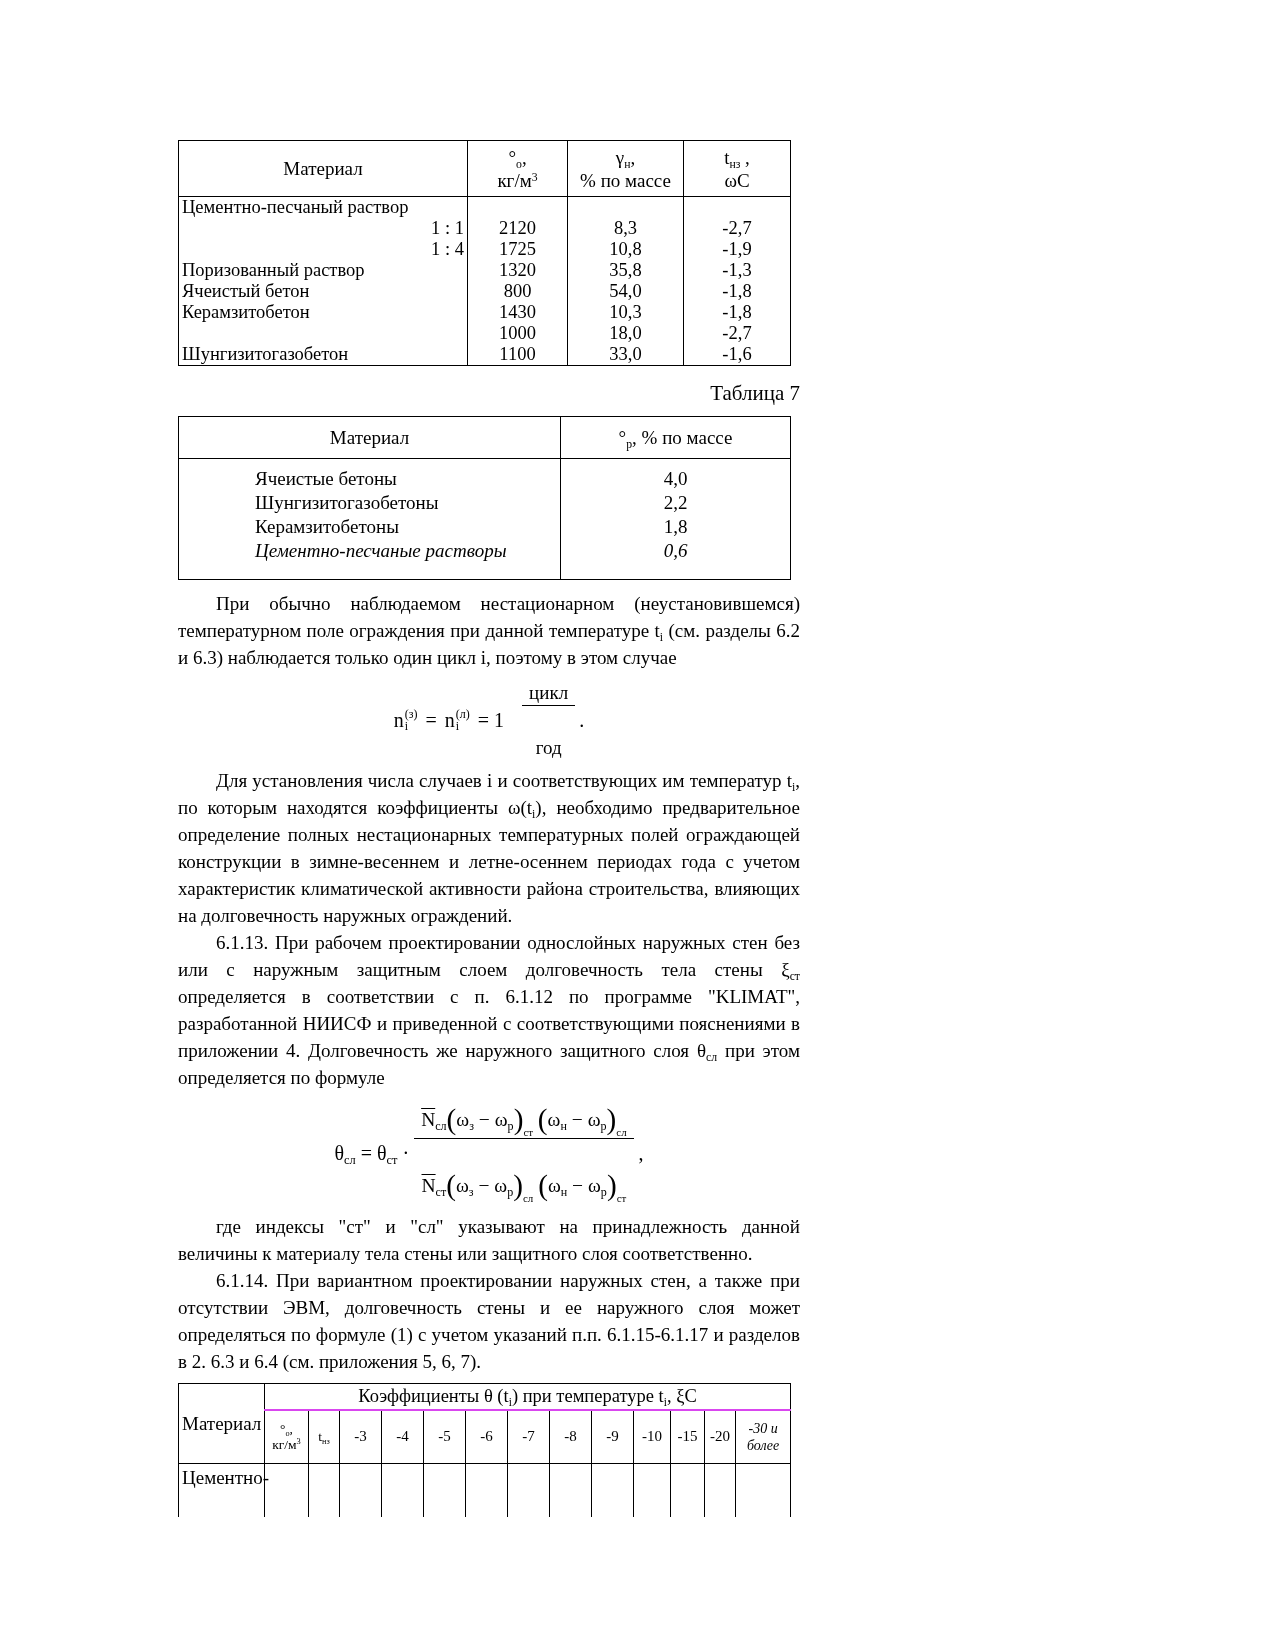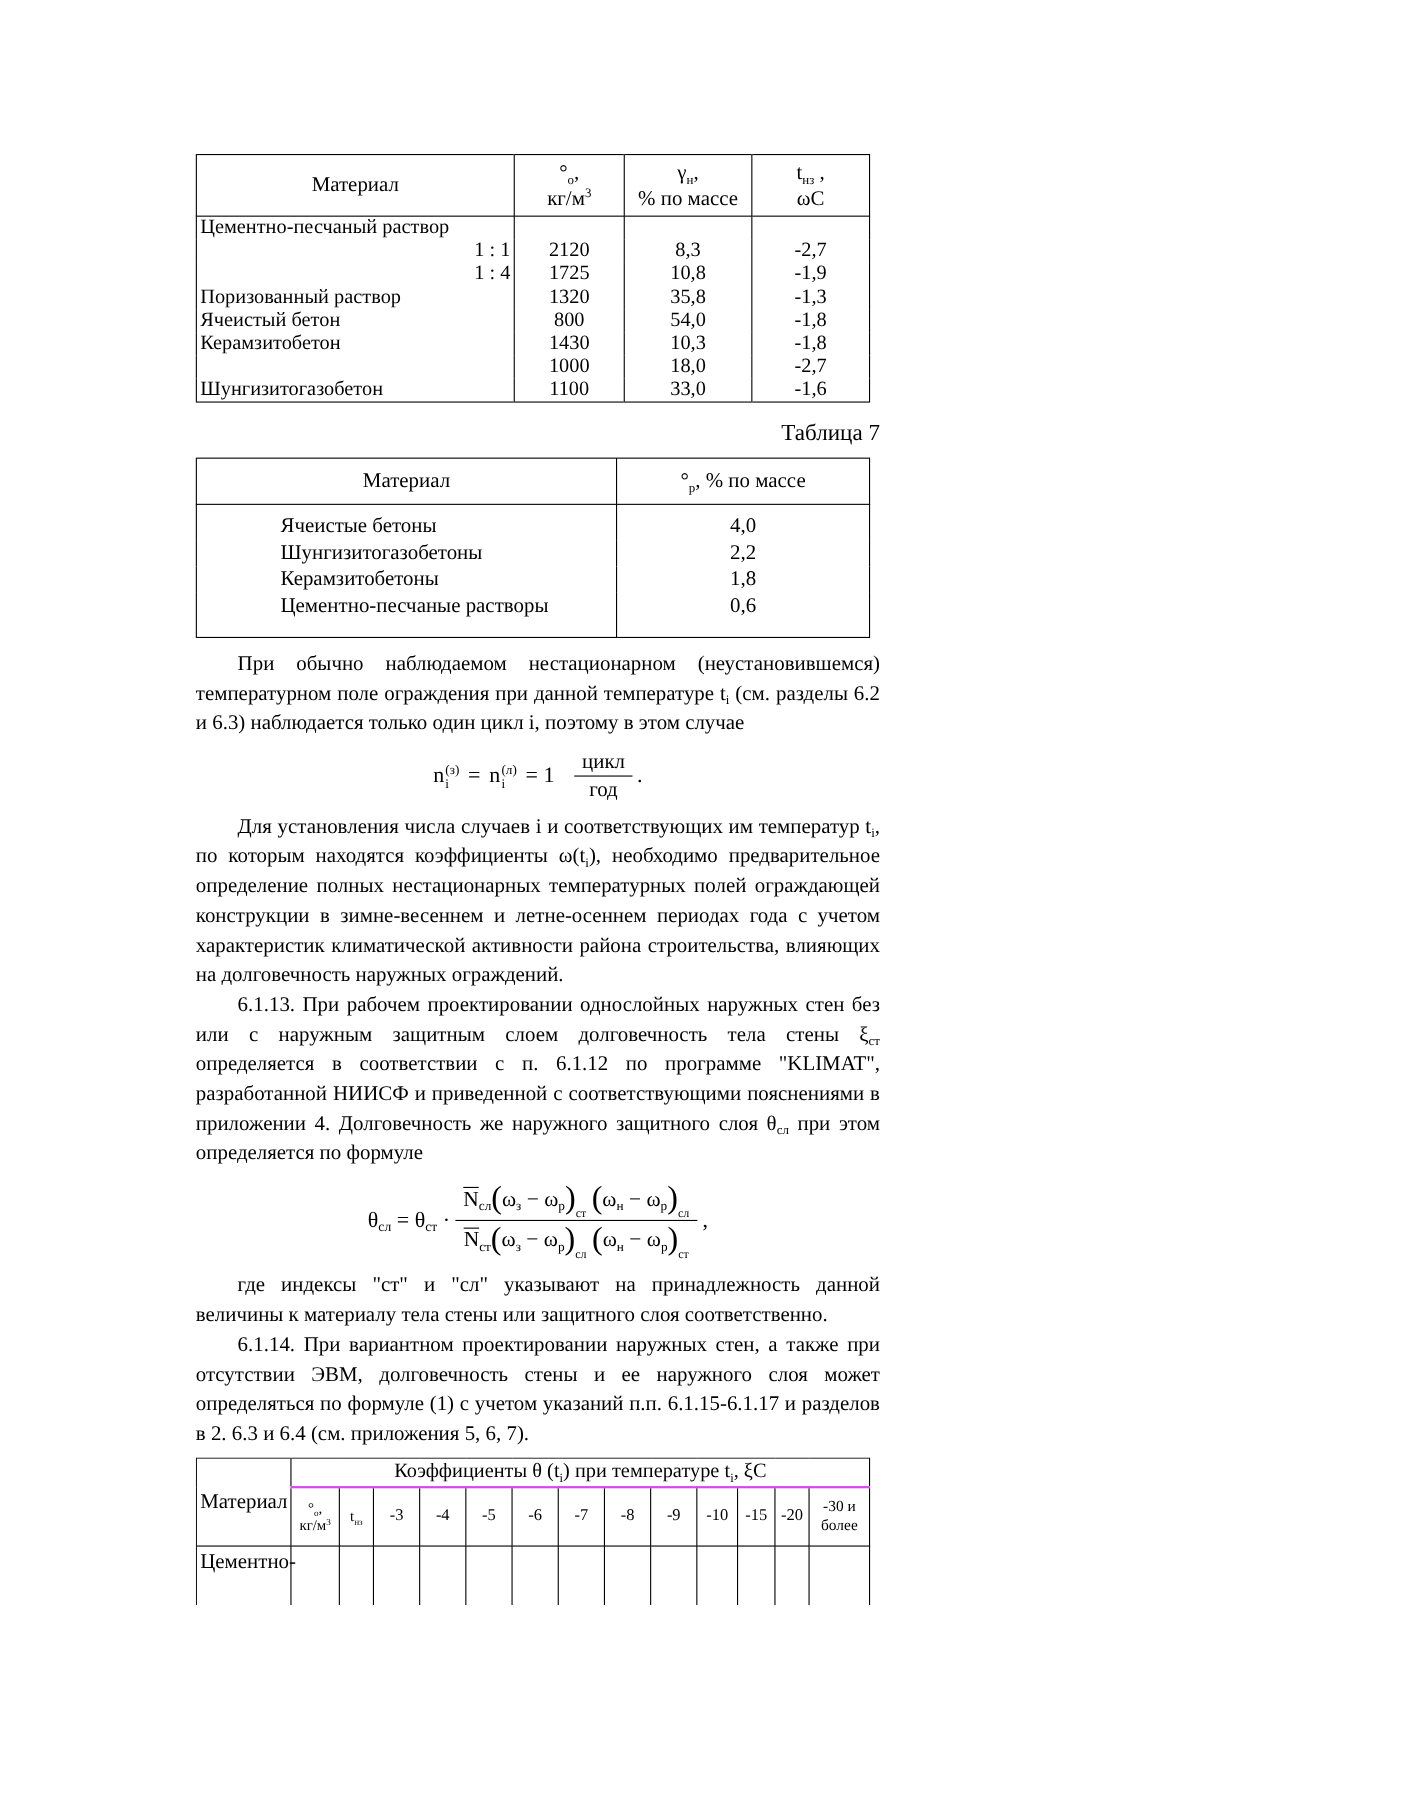--- a/index.html
+++ b/index.html
@@ -47,21 +47,21 @@
 
   
   .cap { text-align: right; font-size: 21px; margin-top: 16px; line-height: 22px; }
   .cap8 { margin-top: 10px; }
 
   
   .t7 { margin-top: 12px; }
   .t7 thead th { height: 42px; }
   .t7 tbody td { line-height: 24px; }
   .t7 tbody tr.first td { padding-top: 8px; }
-  .t7 tbody tr.last td { padding-bottom: 16px; }
+  .t7 tbody tr.last td { padding-bottom: 16px; font-style: italic; }
   .t7 .mat { text-align: left; padding-left: 76px; }
   .t7 .val { text-align: center; }
 
   
   .para {
     margin: 0;
     font-size: 19px;
     line-height: 27px;
     text-align: justify;
     text-indent: 38px;
@@ -89,37 +89,37 @@
   .fop { margin: 0 8px; }
   .supsub {
     display: inline-flex;
     flex-direction: column;
     align-items: flex-start;
     font-size: 12px;
     line-height: 12px;
     vertical-align: -6px;
     margin-left: 1px;
   }
-  .frac { display: inline-flex; flex-direction: column; align-items: center; text-align: center; }
+  .frac { display: inline-flex; flex-direction: column; align-items: center; text-align: center; gap: 29px; }
   .frac .num { border-bottom: 1.5px solid #000; padding: 0 7px 1px; }
   .frac .den { padding-top: 1px; }
   .f1 .frac { margin: 0 4px 0 10px; font-size: 19px; line-height: 23px; }
   .f2 .frac { margin: 0 5px; font-size: 19.5px; }
   .f2 .frac .num, .f2 .frac .den { line-height: 34px; white-space: nowrap; }
   .f2 .flhs { white-space: nowrap; }
 
   
   .t8wrap { margin-top: 8px; height: 134px; overflow: hidden; }
   .t8 td { text-align: center; }
   .t8 .matcell { font-size: 19px; border-bottom: 1px solid #000; }
   .t8 .span-cell { height: 26px; font-size: 18.5px; border-bottom: 2px solid #d946ef; }
   .t8 .subrow td { height: 54px; border-bottom: 1px solid #000; }
   .t8 .small { font-size: 13.5px; line-height: 16px; }
   .t8 .tempnum { font-size: 15px; }
-  .t8 .lastcol { font-size: 14px; line-height: 17px; }
+  .t8 .lastcol { font-size: 14px; line-height: 17px; font-style: italic; }
   .t8 .datarow td { height: 80px; vertical-align: top; text-align: left; padding: 3px 3px; font-size: 19px; }
 </style>
 </head>
 <body>
 
 <div class="page">
   <div class="content">
 
     <table class="tbl t6">
       <colgroup>

